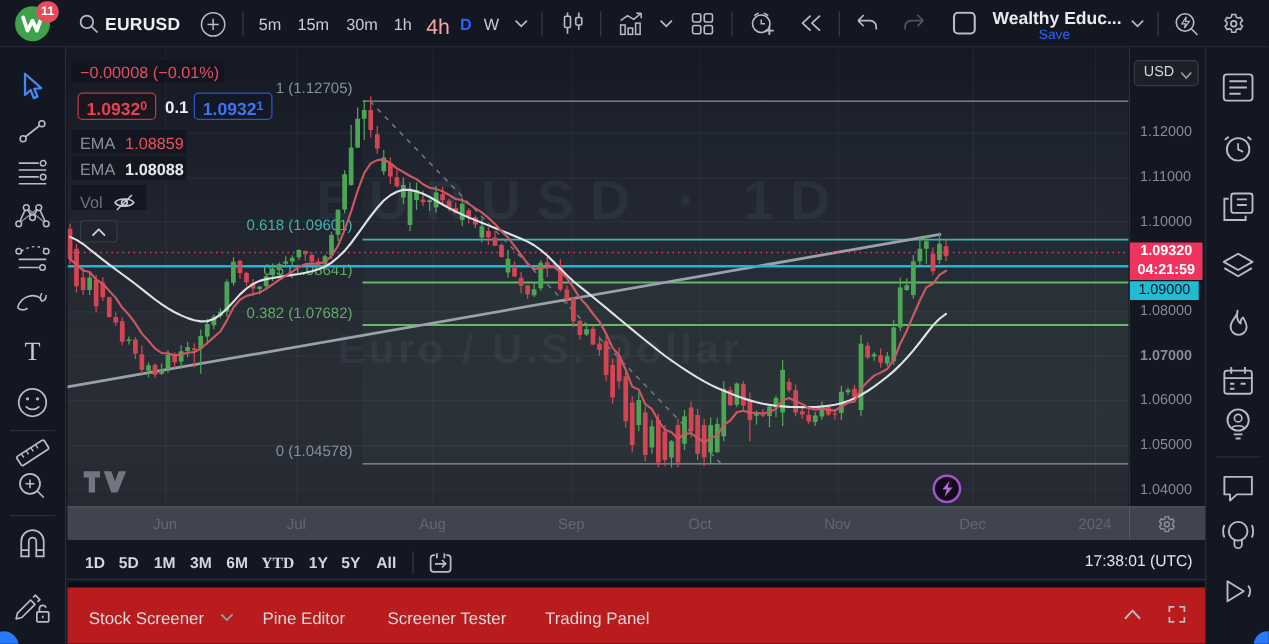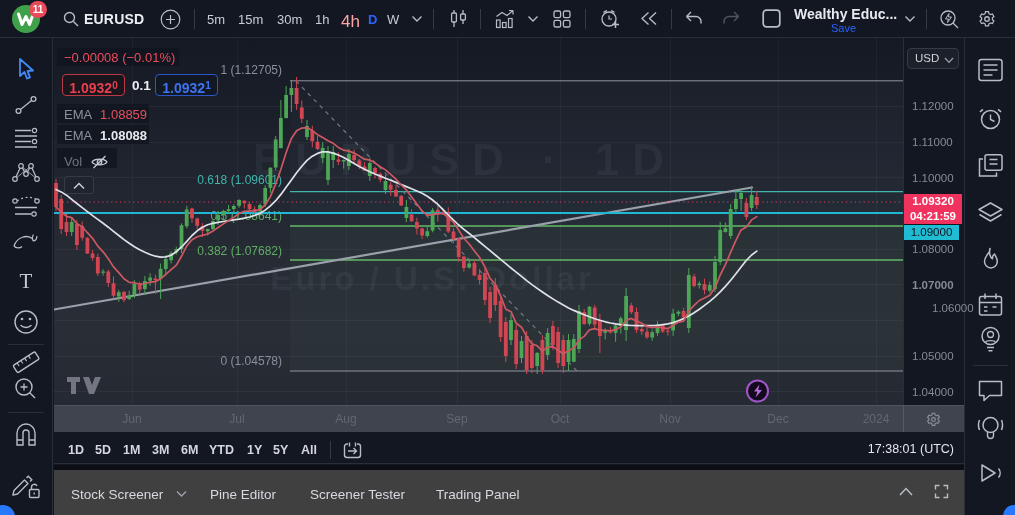--- a/index.html
+++ b/index.html
@@ -41,21 +41,21 @@
   #taxis2 { position:absolute; left:903px; top:405px; width:61px; height:27px;
     background:#40444f; border-top:1px solid #50545e; border-left:1px solid #565a64;}
 
   
   #rangebar { position:absolute; left:54px; top:432px; width:910px; height:32px;
     background:#131722; border-bottom:1px solid #2a2e39; display:flex; align-items:center; }
   #rangebar .rb { top:11px; font-size:12.5px; font-weight:bold; color:#d4d7dd; }
 
   
   #botpanel { position:absolute; left:54px; top:465px; width:910px; height:50px;
-    background:#404040; border-top:5px solid #0b0e15; display:flex; align-items:center; padding-top:3px; }
+    background:#b91c1c; border-top:5px solid #0b0e15; display:flex; align-items:center; padding-top:3px; }
   #botpanel .bp { font-size:13.5px; color:#d6d9df; }
 </style>
 </head>
 <body>
 <div id="app">
   <div id="topbar">
 
     <div class="abs" style="left:12px;top:5px;width:28px;height:28px;border-radius:50%;background:#3fa14a;"></div>
     <svg class="abs" style="left:16px;top:10px;" width="20" height="18" viewBox="0 0 20 18">
       <path d="M2.5 4 L6 14.5 L10 6.5 L13.5 14.5 L17.5 3" stroke="#fff" stroke-width="3" fill="none" stroke-linecap="round" stroke-linejoin="round"></path>
@@ -377,21 +377,21 @@
       <span style="position:absolute;left:7px;top:3px;font-size:11.5px;color:#d1d4dc;">USD</span>
       <svg class="abs" style="left:36px;top:8px;color:#9aa0aa;" width="10" height="7" viewBox="0 0 10 7">
           <path d="M1 1 L5 5.4 L9 1" stroke="currentColor" stroke-width="1.3" fill="none"></path>
         </svg>
     </div>
     <div class="plabel" style="top:68px;">1.12000</div>
     <div class="plabel" style="top:104px;">1.11000</div>
     <div class="plabel" style="top:139.5px;">1.10000</div>
     <div class="plabel" style="top:211px;">1.08000</div>
     <div class="plabel" style="top:246.5px;font-weight:bold;">1.07000</div>
-    <div class="plabel" style="top:270px;margin-left:20px;">1.06000</div>
+    <div class="plabel" style="top:282px;">1.06000</div>
     <div class="plabel" style="top:318px;">1.05000</div>
     <div class="plabel" style="top:353.5px;">1.04000</div>
     <div class="abs" style="left:0;top:156px;width:58px;height:30px;background:#f0325f;color:#fff;text-align:center;">
       <div style="font-size:11.5px;font-weight:bold;line-height:15px;">1.09320</div>
       <div style="font-size:11.5px;font-weight:bold;line-height:14px;">04:21:59</div>
     </div>
     <div class="abs" style="left:0;top:187px;width:55px;height:15px;background:#20bcd4;color:#10131c;text-align:center;font-size:11.5px;line-height:15px;">1.09000</div>
     <svg class="abs" style="left:23px;top:372px;color:#9298a2;" width="16" height="16" viewBox="0 0 24 24">
       <path fill="currentColor" d="M12 8.5a3.5 3.5 0 1 0 0 7 3.5 3.5 0 0 0 0-7zm0 1.6a1.9 1.9 0 1 1 0 3.8 1.9 1.9 0 0 1 0-3.8z"></path>
       <path fill="none" stroke="currentColor" stroke-width="1.6" d="M10.2 3.2h3.6l.5 2.4 1.9 1.1 2.3-.8 1.8 3.1-1.8 1.6v2.2l1.8 1.6-1.8 3.1-2.3-.8-1.9 1.1-.5 2.4h-3.6l-.5-2.4-1.9-1.1-2.3.8-1.8-3.1 1.8-1.6v-2.2L3.7 9l1.8-3.1 2.3.8 1.9-1.1z"></path>
@@ -412,21 +412,21 @@
       <path fill="currentColor" d="M12 8.5a3.5 3.5 0 1 0 0 7 3.5 3.5 0 0 0 0-7zm0 1.6a1.9 1.9 0 1 1 0 3.8 1.9 1.9 0 0 1 0-3.8z"></path>
       <path fill="none" stroke="currentColor" stroke-width="1.6" d="M10.2 3.2h3.6l.5 2.4 1.9 1.1 2.3-.8 1.8 3.1-1.8 1.6v2.2l1.8 1.6-1.8 3.1-2.3-.8-1.9 1.1-.5 2.4h-3.6l-.5-2.4-1.9-1.1-2.3.8-1.8-3.1 1.8-1.6v-2.2L3.7 9l1.8-3.1 2.3.8 1.9-1.1z"></path>
     </svg>
   </div>
   <div id="rangebar">
     <div class="abs rb" style="left:14px;">1D</div>
     <div class="abs rb" style="left:41px;">5D</div>
     <div class="abs rb" style="left:69px;">1M</div>
     <div class="abs rb" style="left:98px;">3M</div>
     <div class="abs rb" style="left:127px;">6M</div>
-    <div class="abs rb" style="left:155px;">YTD</div>
+    <div class="abs rb" style="left:155px;font-family:Liberation Serif, serif;">YTD</div>
     <div class="abs rb" style="left:193px;">1Y</div>
     <div class="abs rb" style="left:219px;">5Y</div>
     <div class="abs rb" style="left:247px;">All</div>
     <div class="abs sep-v" style="left:276px;top:9px;height:18px;"></div>
     <svg class="abs ico" style="left:289px;top:9px;" width="19" height="19" viewBox="0 0 19 19">
       <path d="M5 3 h-1 a2.5 2.5 0 0 0 -2.5 2.5 V14 A2.5 2.5 0 0 0 4 16.5 h11 A2.5 2.5 0 0 0 17.5 14 V5.5 A2.5 2.5 0 0 0 15 3 h-1" stroke="currentColor" stroke-width="1.4" fill="none"></path>
       <path d="M6.5 1.5 v4 M12.5 1.5 v4" stroke="currentColor" stroke-width="1.4"></path>
       <path d="M5 10 h8 M10.5 7 L13.5 10 L10.5 13" stroke="currentColor" stroke-width="1.4" fill="none"></path>
     </svg>
     <div class="abs" style="right:10px;top:10px;font-size:12.5px;color:#e3e6eb;">17:38:01 (UTC)</div>

